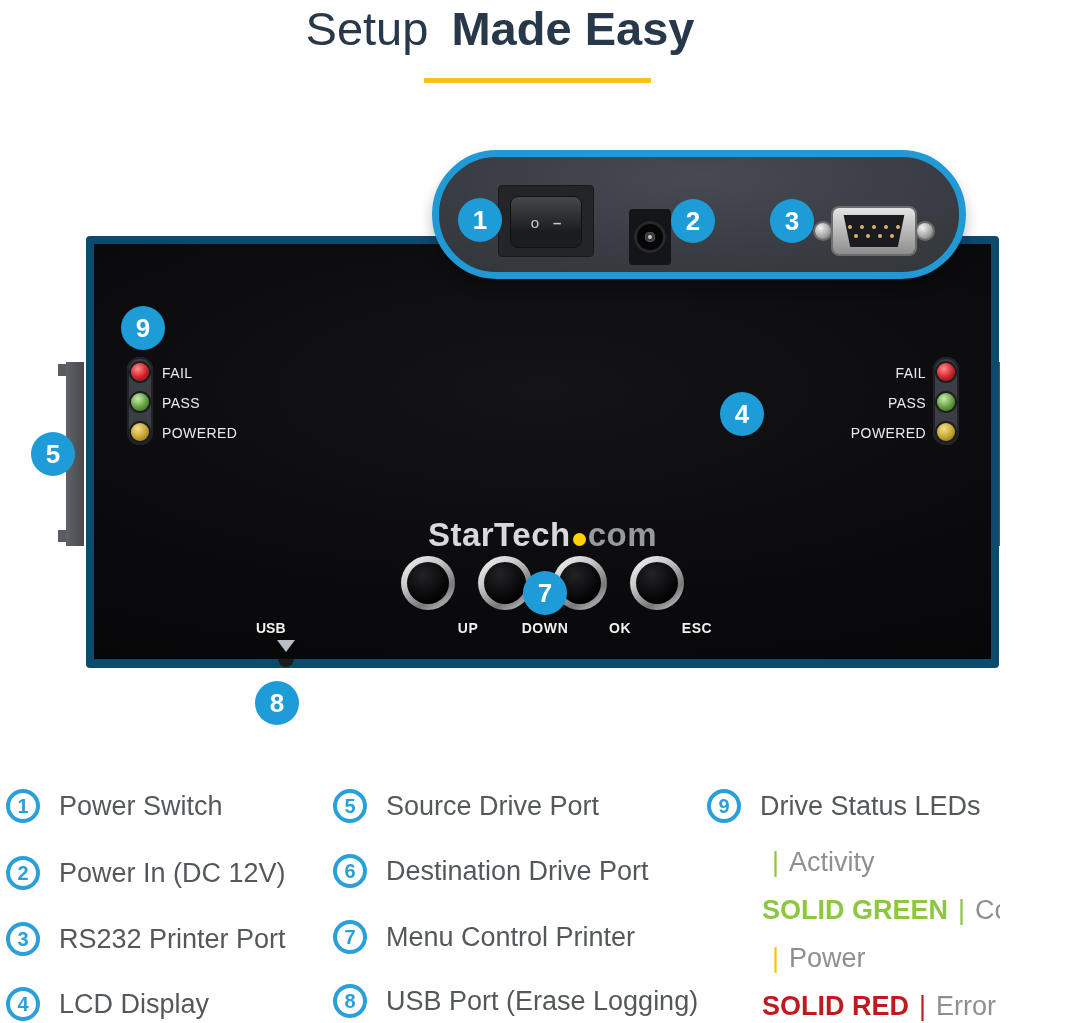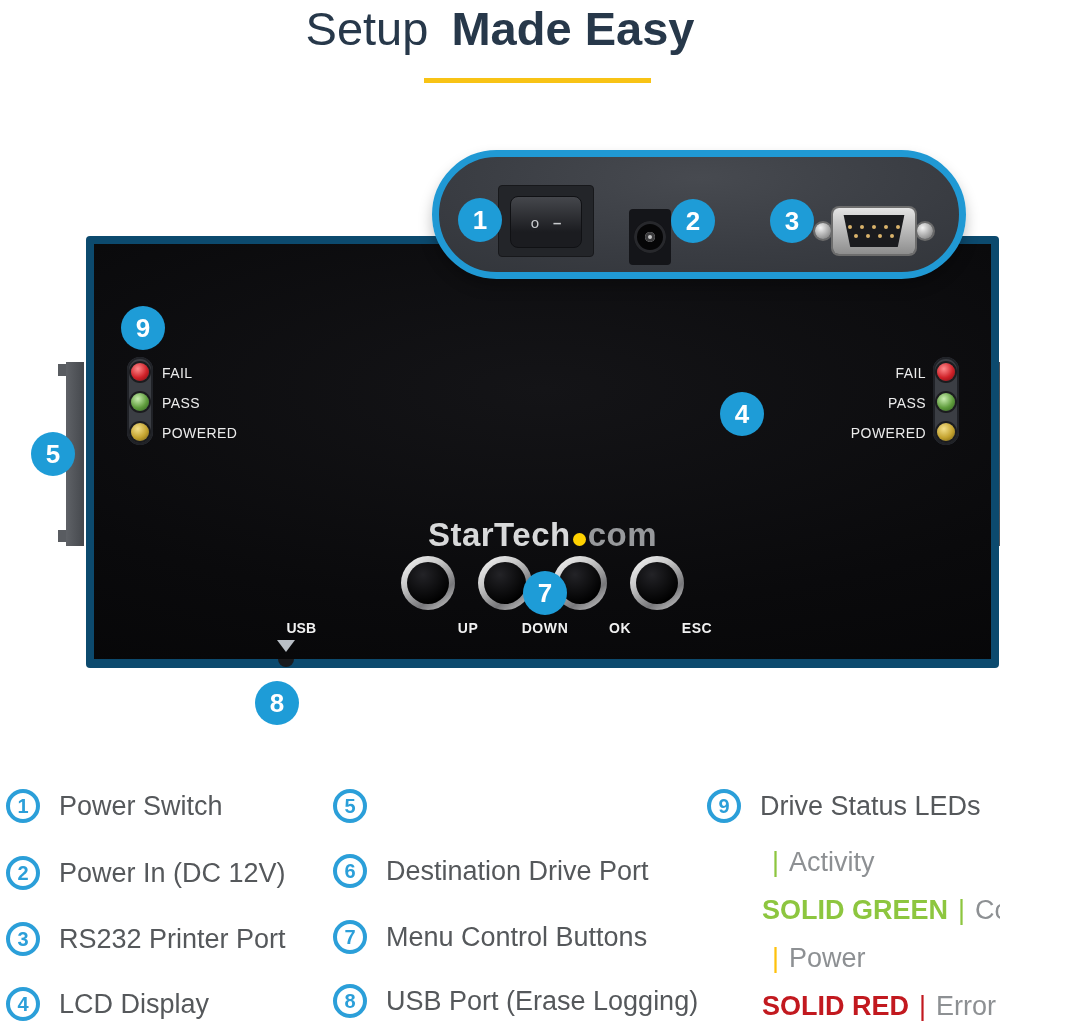--- a/index.html
+++ b/index.html
@@ -86,21 +86,21 @@
 
   
   .btn{position:absolute;top:320px;width:54px;height:54px;border-radius:50%;z-index:3;
        background:linear-gradient(145deg,#fafafa 0%,#c9c9c9 35%,#77777a 70%,#d6d6d6 100%);}
   .btn-in{position:absolute;left:6px;top:6px;right:6px;bottom:6px;border-radius:50%;
           background:radial-gradient(circle at 38% 30%,#232327,#000 75%);}
   .btn-label{position:absolute;top:384px;transform:translateX(-50%);color:#f1f1f1;
              font-size:14px;font-weight:600;letter-spacing:.6px;z-index:3;margin-left:40px;}
 
   
-  .usb-label{position:absolute;left:170px;top:384px;width:60px;text-align:right;color:#f1f1f1;
+  .usb-label{position:absolute;left:170px;top:384px;width:60px;text-align:left;color:#f1f1f1;
              font-size:14px;font-weight:600;z-index:3;}
   .usb-arrow{position:absolute;left:191px;top:404px;width:0;height:0;z-index:3;
              border-left:9px solid transparent;border-right:9px solid transparent;
              border-top:12px solid #b9bfc6;}
   .usb-notch{position:absolute;left:192px;top:423px;width:16px;height:8px;background:#1a1b1e;
              border-radius:0 0 8px 8px;z-index:3;}
 
   
   .lrow{position:absolute;display:flex;align-items:center;height:36px;gap:19px;}
   .lnum{width:34px;height:34px;box-sizing:border-box;border:4px solid #2b9fd9;border-radius:50%;
@@ -237,28 +237,29 @@
     <span class="lnum">3</span>
     <span class="llabel">RS232 Printer Port</span>
   </div>
   <div class="lrow" style="left:6px;top:986px;">
     <span class="lnum">4</span>
     <span class="llabel">LCD Display</span>
   </div>
 
   <div class="lrow" style="left:333px;top:788px;">
     <span class="lnum">5</span>
+    <span class="llabel">Source Drive Port</span>
   </div>
   <div class="lrow" style="left:333px;top:853px;">
     <span class="lnum">6</span>
     <span class="llabel">Destination Drive Port</span>
   </div>
   <div class="lrow" style="left:333px;top:919px;">
     <span class="lnum">7</span>
-    <span class="llabel">Menu Control Buttons</span>
+    <span class="llabel">Menu Control Printer</span>
   </div>
   <div class="lrow" style="left:333px;top:983px;">
     <span class="lnum">8</span>
     <span class="llabel">USB Port (Erase Logging)</span>
   </div>
 
   <div class="lrow" style="left:707px;top:788px;">
     <span class="lnum">9</span>
     <span class="llabel">Drive Status LEDs</span>
   </div>

